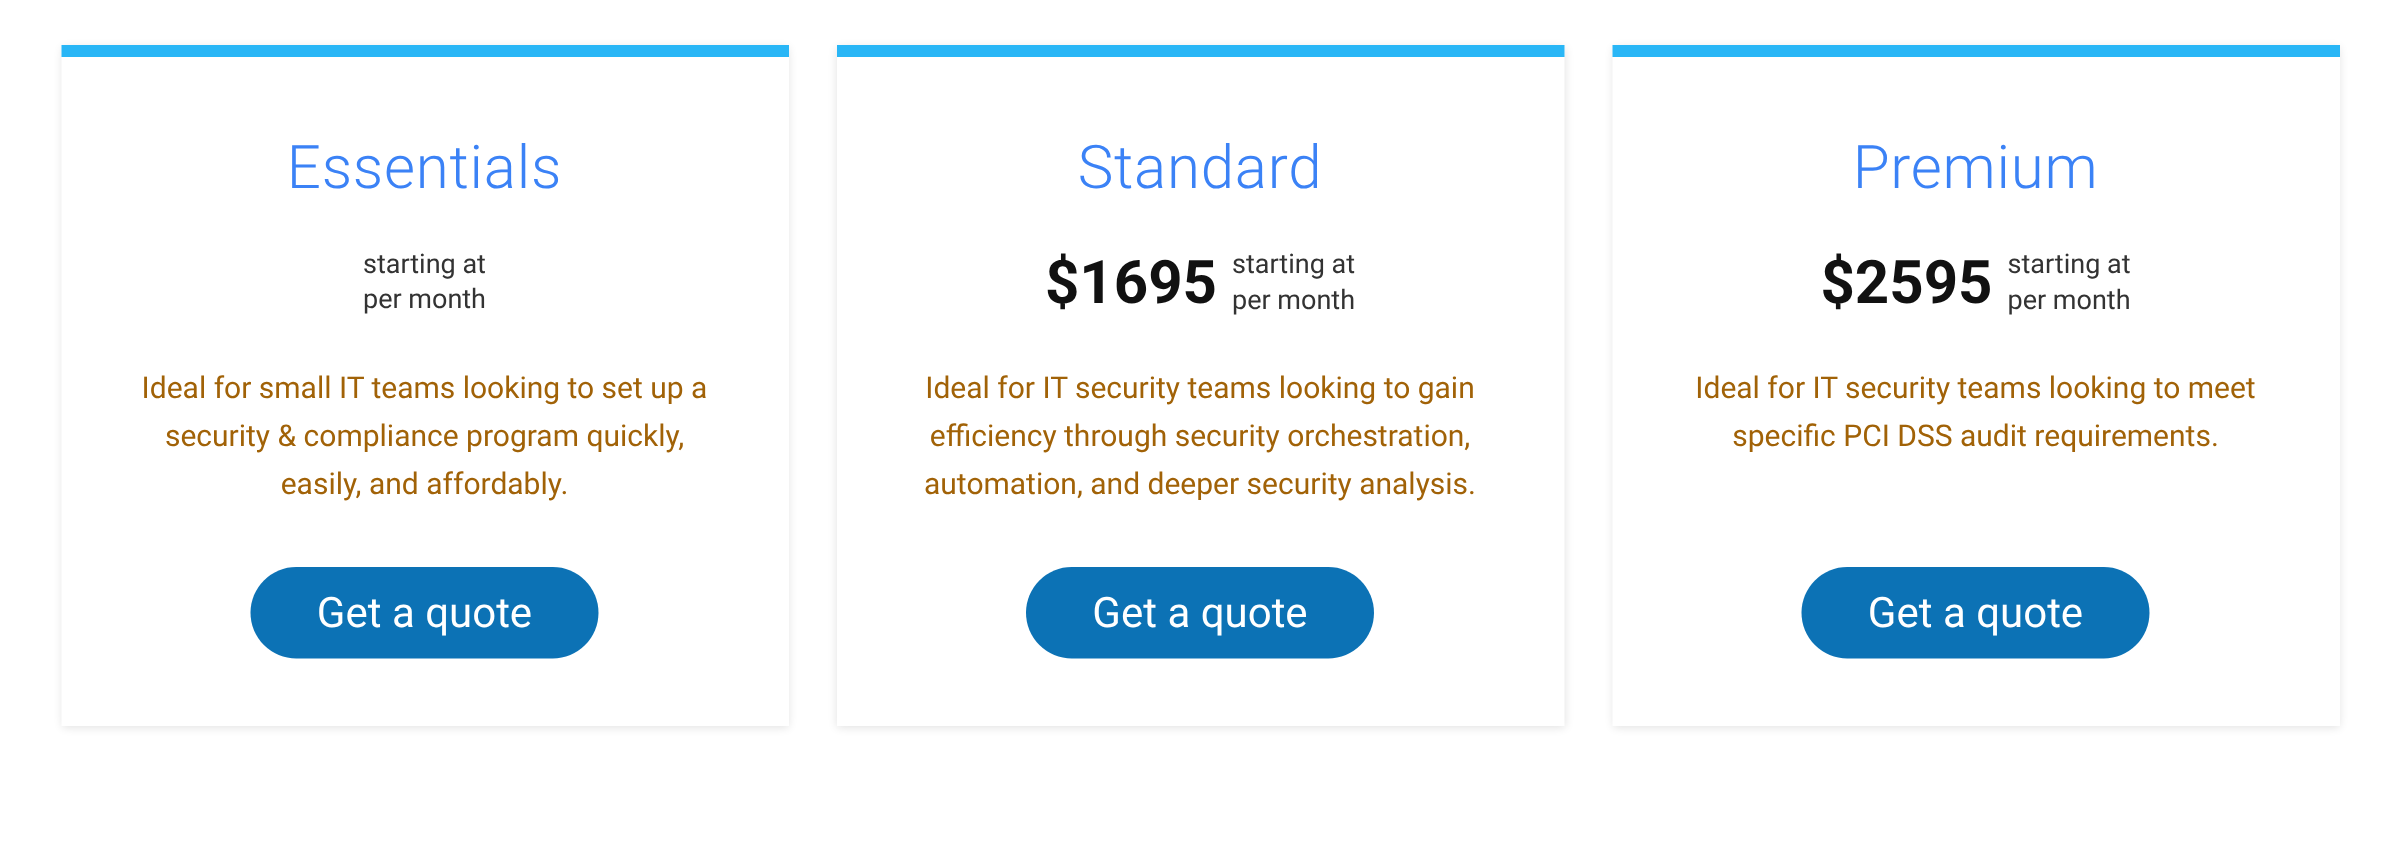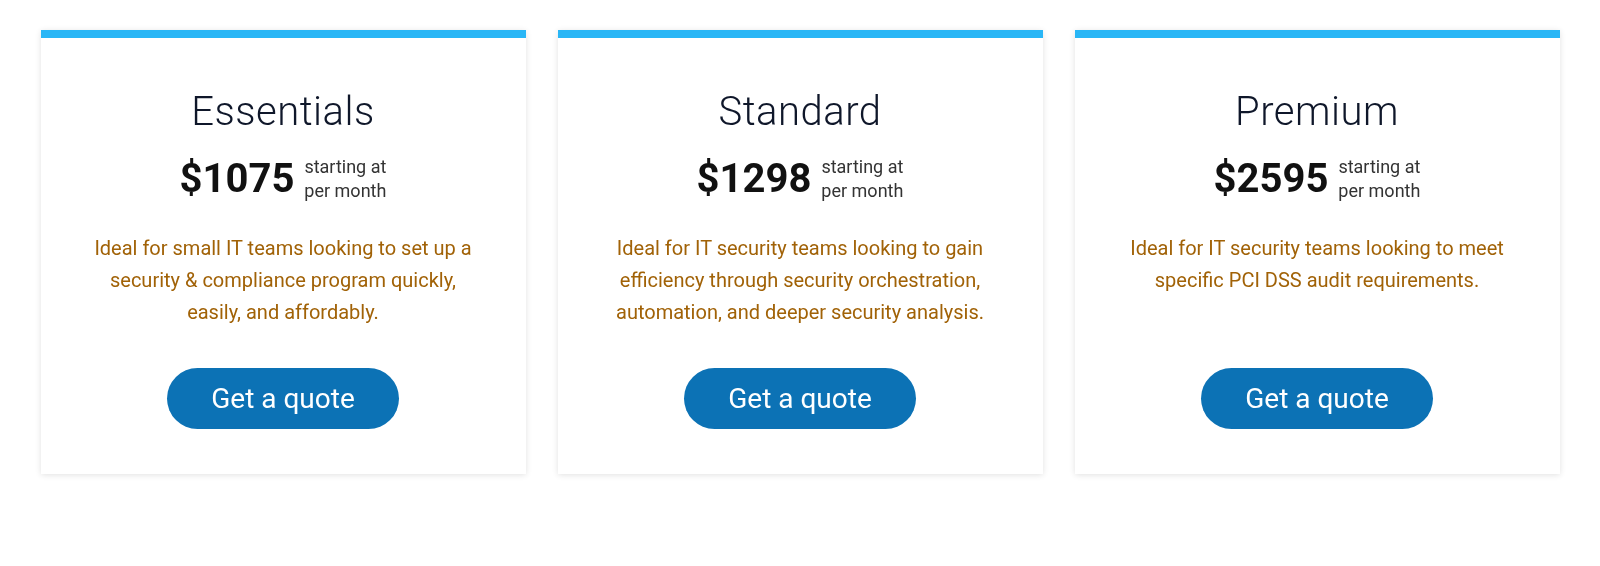--- a/index.html
+++ b/index.html
@@ -26,22 +26,22 @@
       border-top: 8px solid #29b6f6;
       padding: 50px 50px 45px 50px;
       text-align: center;
       display: flex;
       flex-direction: column;
       align-items: center;
     }
     .plan-title {
       font-size: 40px;
       font-weight: 300;
-      color: #0f172a;
-      margin-bottom: 20px;
+      color: #3b82f6;
+      margin-bottom: 30px;
       letter-spacing: 0.5px;
     }
     .price-row {
       display: flex;
       align-items: center;
       justify-content: center;
       gap: 10px;
       margin-bottom: 30px;
     }
     .price {
@@ -76,34 +76,33 @@
     }
   </style>
 </head>
 <body>
 
 <div class="pricing-container">
 
   <div class="pricing-card">
     <h2 class="plan-title">Essentials</h2>
     <div class="price-row">
-      <span class="price">$1075</span>
       <span class="price-suffix">
         <span>starting at</span>
         <span>per month</span>
       </span>
     </div>
     <p class="description">Ideal for small IT teams looking to set up a security &amp; compliance program quickly, easily, and affordably.</p>
     <button class="quote-button">Get a quote</button>
   </div>
 
   <div class="pricing-card">
     <h2 class="plan-title">Standard</h2>
     <div class="price-row">
-      <span class="price">$1298</span>
+      <span class="price">$1695</span>
       <span class="price-suffix">
         <span>starting at</span>
         <span>per month</span>
       </span>
     </div>
     <p class="description">Ideal for IT security teams looking to gain efficiency through security orchestration, automation, and deeper security analysis.</p>
     <button class="quote-button">Get a quote</button>
   </div>
 
   <div class="pricing-card">

